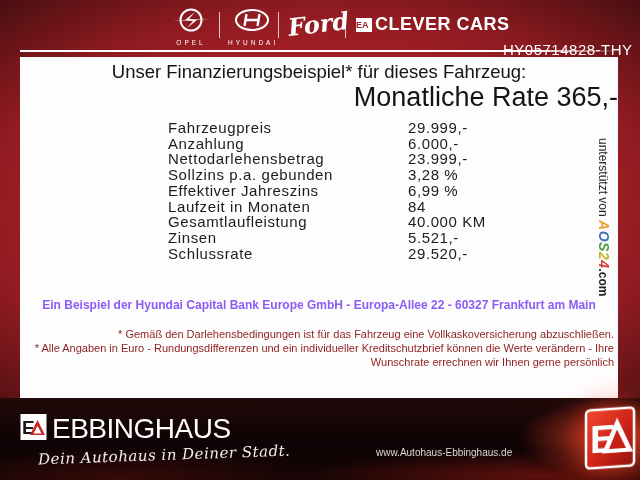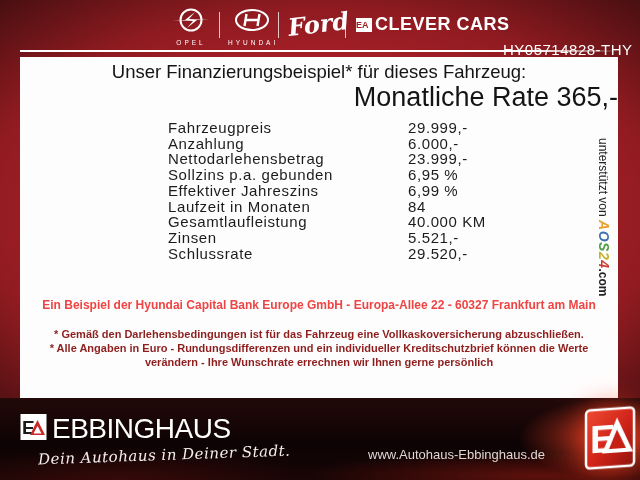--- a/index.html
+++ b/index.html
@@ -31,44 +31,44 @@
   .fin-title{position:absolute;top:4px;left:0;width:100%;text-align:center;
     font-size:18.5px;color:#141414;}
   .fin-rate{position:absolute;top:25px;left:0;width:100%;text-align:right;
     font-size:27px;color:#141414;}
   .fin-table{position:absolute;top:63px;left:120px;font-size:15px;color:#1c1c1c;
     line-height:15.7px;letter-spacing:.6px;margin-left:28px;}
   .fin-row{white-space:nowrap;}
   .fin-label{display:inline-block;width:240px;}
   .fin-value{display:inline-block;}
   .bank-line{position:absolute;top:241px;left:0;width:100%;text-align:center;
-    font-size:12px;font-weight:bold;color:#ef4444;}
-  .footnote{position:absolute;left:4px;width:590px;text-align:center;
-    font-size:11px;font-weight:bold;color:#8e1e1e;line-height:14px;}
+    font-size:12px;font-weight:bold;color:#8b5cf6;}
+  .footnote{position:absolute;left:4px;width:590px;text-align:right;
+    font-size:11px;font-weight:normal;color:#8e1e1e;line-height:14px;}
   .fn1{top:270px}.fn2{top:284px}.fn3{top:305px;left:25px;width:548px;}
   
   .support-vertical{position:absolute;left:612px;top:138px;transform-origin:0 0;
     transform:rotate(90deg);white-space:nowrap;font-size:12px;color:#222;}
   .aos-brand{font-weight:bold;font-style:italic;font-size:14px;letter-spacing:.5px;}
   .aos-a{color:#e8a030}.aos-o{color:#3f6fb5}.aos-s{color:#4f9e44}
   .aos-2{color:#c3b22d}.aos-4{color:#cc3a30}
   .aos-com{color:#222;font-weight:bold;}
   
   .bottom-bar{position:absolute;left:0;top:398px;width:640px;height:82px;
     background:
       radial-gradient(130px 55px at 612px 40px, rgba(255,70,40,.75), rgba(255,70,40,0) 72%),
       radial-gradient(330px 34px at 540px 78px, rgba(210,35,22,.38), rgba(210,35,22,0) 72%),
       radial-gradient(260px 46px at 120px 84px, rgba(130,22,16,.30), rgba(130,22,16,0) 75%),
       linear-gradient(180deg,#230909 0%,#0d0304 55%,#170505 100%);}
   .dealer-logo{position:absolute;left:20px;top:413px;display:flex;align-items:center;gap:5px;}
   .dealer-name{color:#fff;font-weight:normal;font-size:28px;letter-spacing:-.5px;}
   .tagline{position:absolute;left:38px;top:446px;color:#f3efeb;
     font-family:"DejaVu Serif",serif;font-style:italic;font-size:15px;
     transform:rotate(-2deg);letter-spacing:.5px;}
-  .site-url{position:absolute;left:368px;top:447px;color:#ded9d5;font-size:13px;}
+  .site-url{position:absolute;left:376px;top:447px;color:#ded9d5;font-size:10px;}
   .ea-big{position:absolute;left:584px;top:406px;transform:skewY(-4deg);
     filter:drop-shadow(0 0 14px rgba(255,60,30,.7));}
 </style>
 </head>
 <body>
 
 <div class="stage">
 
   <div class="top-bar">
     <div class="brand brand-opel">
@@ -109,21 +109,21 @@
       <div class="fin-row">
         <span class="fin-label">Fahrzeugpreis</span><span class="fin-value">29.999,-</span>
       </div>
       <div class="fin-row">
         <span class="fin-label">Anzahlung</span><span class="fin-value">6.000,-</span>
       </div>
       <div class="fin-row">
         <span class="fin-label">Nettodarlehensbetrag</span><span class="fin-value">23.999,-</span>
       </div>
       <div class="fin-row">
-        <span class="fin-label">Sollzins p.a. gebunden</span><span class="fin-value">6,95 %</span>
+        <span class="fin-label">Sollzins p.a. gebunden</span><span class="fin-value">3,28 %</span>
       </div>
       <div class="fin-row">
         <span class="fin-label">Effektiver Jahreszins</span><span class="fin-value">6,99 %</span>
       </div>
       <div class="fin-row">
         <span class="fin-label">Laufzeit in Monaten</span><span class="fin-value">84</span>
       </div>
       <div class="fin-row">
         <span class="fin-label">Gesamtlaufleistung</span><span class="fin-value">40.000 KM</span>
       </div>

